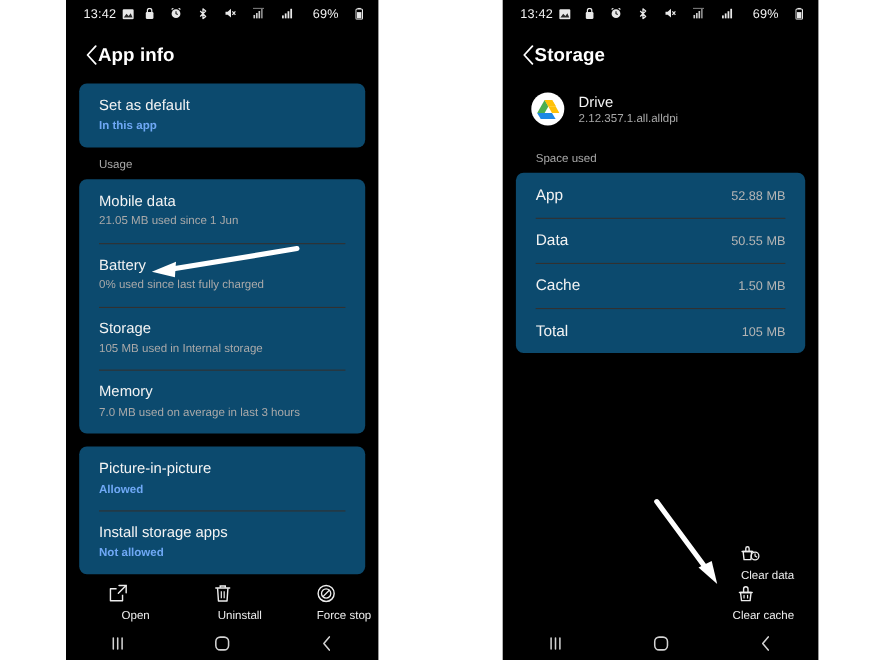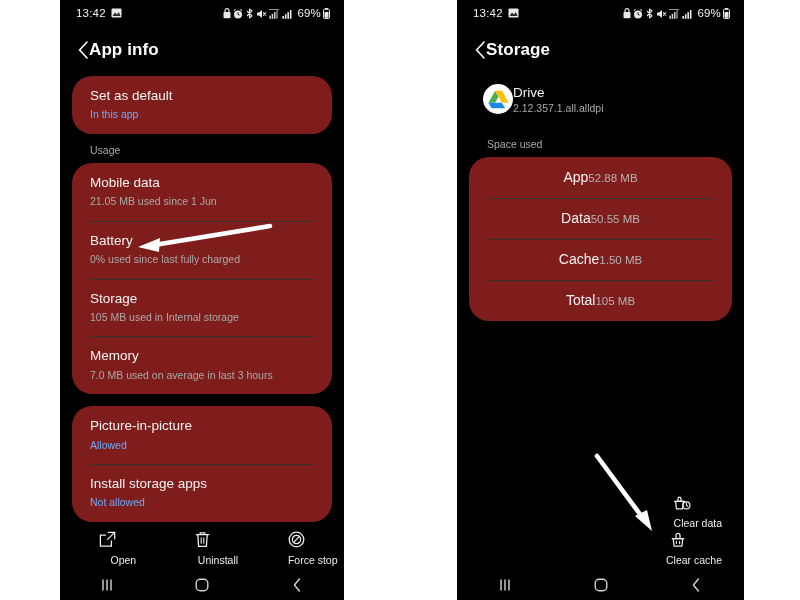--- a/index.html
+++ b/index.html
@@ -20,67 +20,67 @@
   .phone.right { left: 457px; width: 287px; }
 
   
   .statusbar {
     height: 26px; display: flex; align-items: center;
     padding: 0 14px 0 16px; font-size: 11.5px; color: #f2f2f2;
     letter-spacing: .2px;
   }
   .sb-clock { display:flex; align-items:center; gap:5px; }
   .sb-spacer { flex: 1; }
-  .sb-icons { display: flex; align-items: flex-end; gap: 2px; }
+  .sb-icons { display: flex; align-items: flex-start; gap: 15px; }
   .sb-icons svg { display: block; }
   .sb-batt { font-size: 11.5px; margin-left: 2px; }
 
   
   .titlebar {
     display: flex; align-items: center; gap: 0;
     padding: 14px 16px 16px 18px;
   }
   .back-chevron { width: 11px; height: 18px; flex: 0 0 auto; }
   .screen-title { font-size: 17px; font-weight: bold; letter-spacing: .1px; color:#fff; }
 
   
   .card {
-    background: #7f1d1d; border-radius: 20px;
+    background: #0c4a6e; border-radius: 7px;
     margin: 0 12px; overflow: hidden;
   }
   .row {
     padding: 11px 18px 12px 18px;
     position: relative;
   }
   .row + .row::before {
     content: ""; position: absolute; left: 18px; right: 18px; top: 0;
     height: 1px; background: #313131;
   }
   .row-title { font-size: 13.5px; color: #f3f3f3; line-height: 1.35; }
   .row-sub { font-size: 10.5px; color: #a9a9a9; margin-top: 3px; line-height: 1.3; }
-  .row-sub.link { color: #6fa8f5; }
+  .row-sub.link { color: #6fa8f5; font-weight: bold; }
 
   .section-label {
     font-size: 10.5px; color: #a9a9a9;
     padding: 10px 0 7px 30px;
   }
 
   
-  .app-head { display: flex; align-items: center; gap: 0; padding: 8px 18px 6px 26px; }
+  .app-head { display: flex; align-items: center; gap: 13px; padding: 8px 18px 6px 26px; }
   .app-icon {
     width: 30px; height: 30px; border-radius: 50%;
     background: #ffffff; flex: 0 0 auto;
     display: flex; align-items: center; justify-content: center;
   }
   .app-name { font-size: 13.5px; color: #f3f3f3; }
   .app-ver { font-size: 10.5px; color: #a9a9a9; margin-top: 2px; }
 
   
   .srow {
-    display: flex; align-items: baseline; justify-content: center;
+    display: flex; align-items: baseline; justify-content: space-between;
     padding: 12px 18px 13px 18px; position: relative;
   }
   .srow + .srow::before {
     content: ""; position: absolute; left: 18px; right: 18px; top: 0;
     height: 1px; background: #313131;
   }
   .srow-label { font-size: 14px; color: #f3f3f3; }
   .srow-value { font-size: 11.5px; color: #b4b4b4; }
 
   

